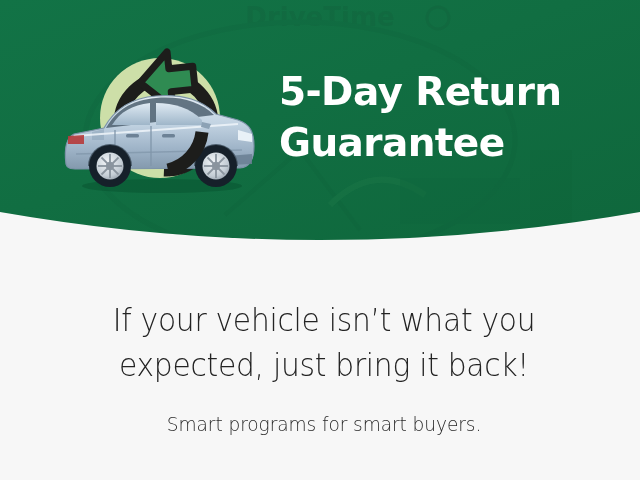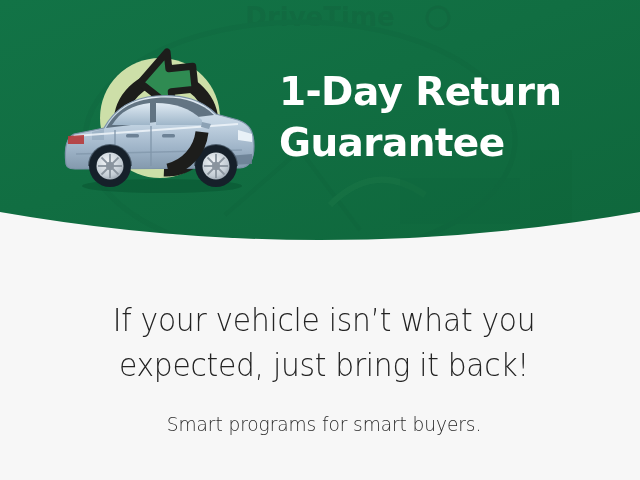--- a/index.html
+++ b/index.html
@@ -228,21 +228,21 @@
               <path d="M155.5,121.5 L172.5,138.5"></path>
                 <path d="M172.5,121.5 L155.5,138.5"></path>
             </g>
           </g>
         </g>
 
         <path d="M150,96 A44,44 0 0 1 116,134" fill="none" stroke="#1d1d1b" stroke-width="13"></path>
       </svg>
     </div>
 
-    <div class="hero-heading">1-Day Return
+    <div class="hero-heading">5-Day Return
 Guarantee</div>
   </div>
 
   <div class="body-area">
     <div class="headline-sub">If your vehicle isn’t what you
 expected, just bring it back!</div>
 
     <div class="tagline">Smart programs for smart buyers.</div>
   </div>
 

